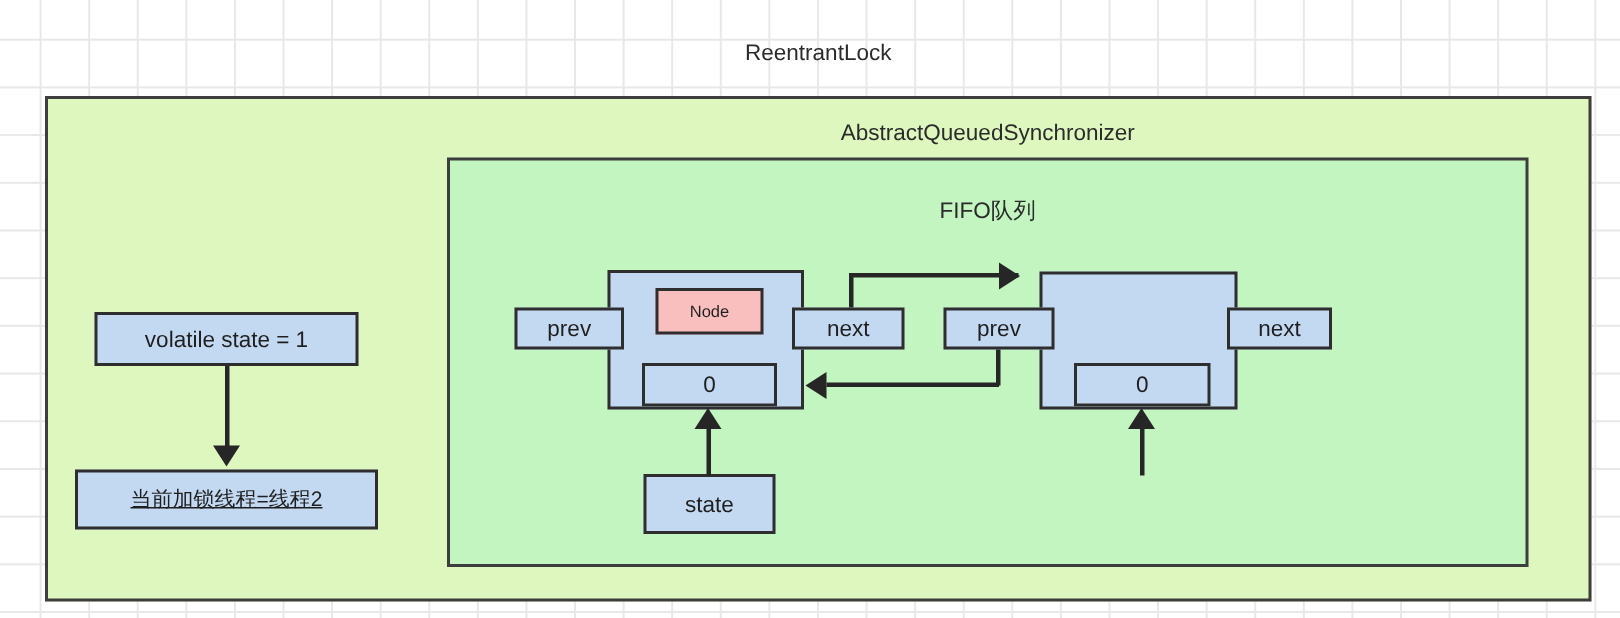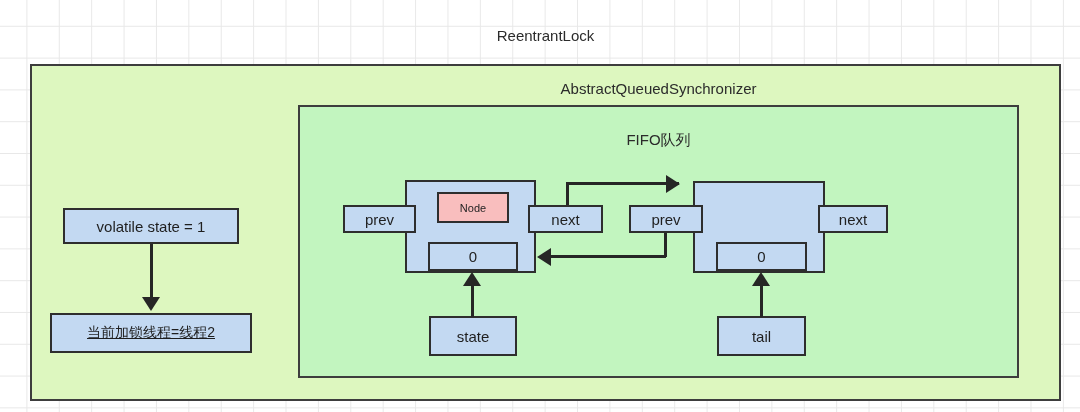--- a/index.html
+++ b/index.html
@@ -123,15 +123,14 @@
   <div class="line" style="left:664px;top:231px;width:2.5px;height:26px;"></div>
   <div class="line" style="left:551px;top:255px;width:115px;height:2.5px;"></div>
   <div class="arrowhead ar-left" style="left:537px;top:248px;"></div>
 
   <div class="line" style="left:471px;top:284px;width:2.5px;height:33px;"></div>
   <div class="arrowhead ar-up" style="left:463px;top:272px;"></div>
   <div class="txt bluebox" id="head-box">state</div>
 
   <div class="line" style="left:760px;top:284px;width:2.5px;height:33px;"></div>
   <div class="arrowhead ar-up" style="left:752px;top:272px;"></div>
-  <div class="txt bluebox" id="tail-box">tail</div>
 
 </div>
 
 </body></html>

